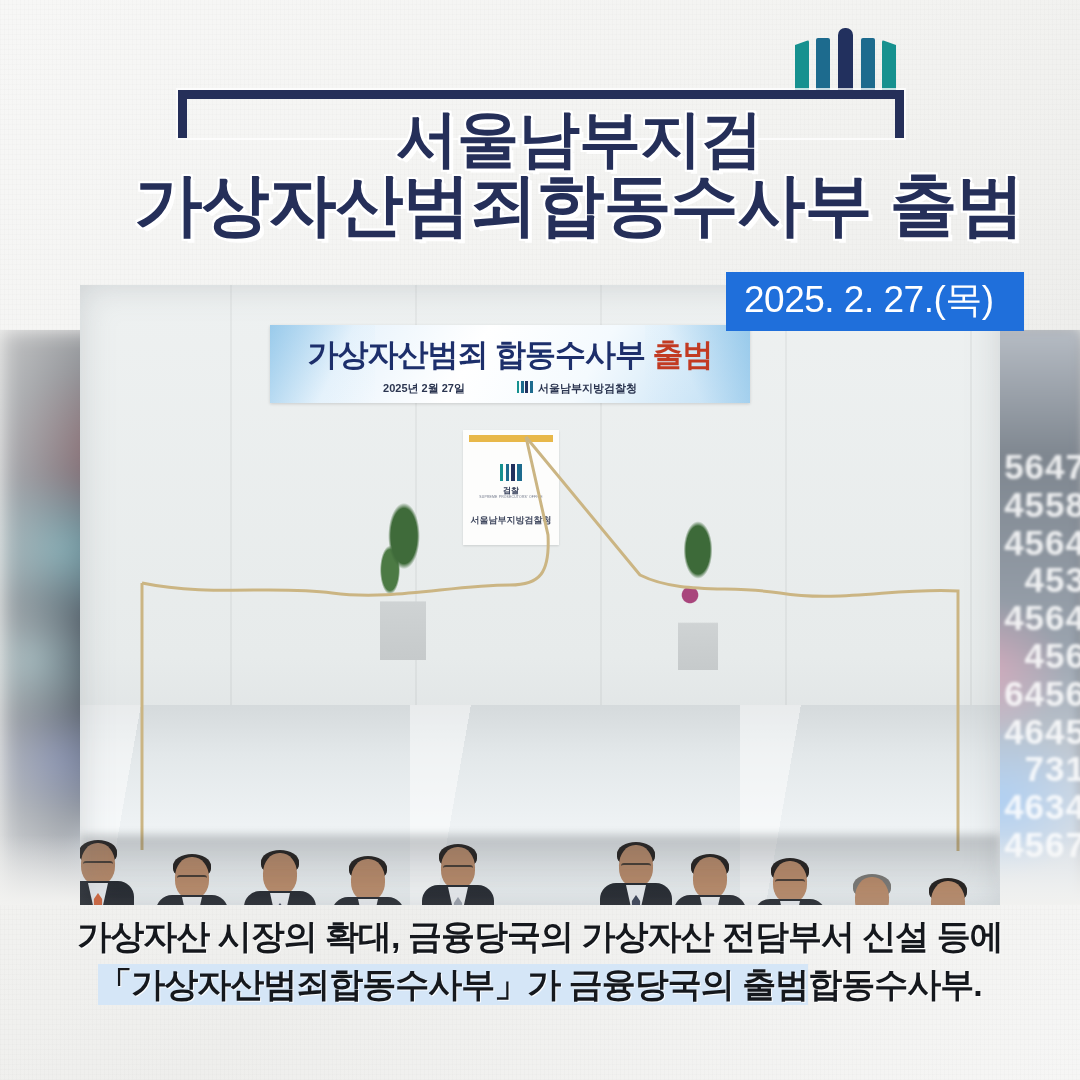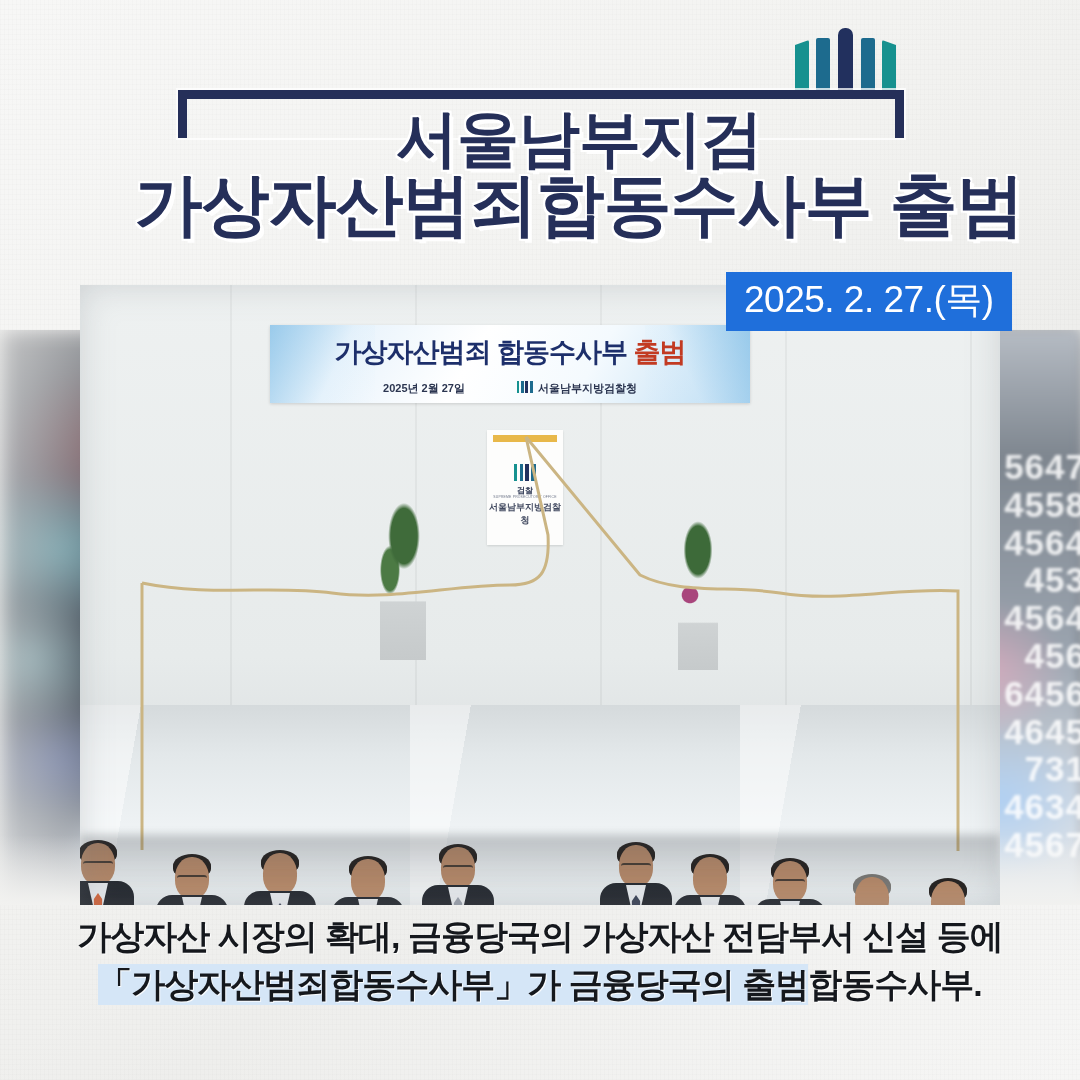--- a/index.html
+++ b/index.html
@@ -86,21 +86,21 @@
     padding-left: 39px;
   }
   #headline .l1 { display: block; font-size: 62px; }
   #headline .l2 { display: block; font-size: 68px; }
 
   
   #date-badge {
     position: absolute;
     left: 726px;
     top: 272px;
-    padding: 6px 18px 9px 18px;
+    padding: 6px 30px 9px 18px;
     background: #1f6fdb;
     color: #ffffff;
     font-size: 37px;
     font-weight: 500;
     letter-spacing: -0.5px;
     line-height: 1.18;
     z-index: 40;
   }
 
   
@@ -201,21 +201,21 @@
   #photo .banner .bnr-deco-r {
     position: absolute; top: 0; height: 100%; width: 105px;
     background:
       linear-gradient(115deg, rgba(110,180,225,0.55), rgba(200,230,248,0.15) 60%, rgba(255,255,255,0) 100%);
   }
   #photo .banner .bnr-deco-l { left: 0; }
   #photo .banner .bnr-deco-r { right: 0; transform: scaleX(-1); }
   #photo .banner .bnr-main {
     position: absolute; left: 0; right: 0; top: 9px;
     text-align: center;
-    font-size: 27px; font-weight: 900; letter-spacing: -1px;
+    font-size: 31px; font-weight: 900; letter-spacing: -1px;
     color: #1d2f6b;
     white-space: nowrap;
   }
   #photo .banner .bnr-main .hl { color: #c23a22; }
   #photo .banner .bnr-sub {
     position: absolute; left: 0; right: 0; bottom: 7px;
     display: flex; justify-content: center; align-items: center; gap: 52px;
     font-size: 11px; font-weight: 700; color: #2b3550;
     white-space: nowrap;
   }
@@ -225,22 +225,22 @@
     background:
       linear-gradient(90deg,
         #16918f 0 2.4px, transparent 2.4px 4.2px,
         #1d6b8e 4.2px 6.6px, transparent 6.6px 8.4px,
         #22305e 8.4px 10.8px, transparent 10.8px 12.6px,
         #1d6b8e 12.6px 15px);
   }
   
   #photo .plaque {
     position: absolute;
-    left: 407px; top: 145px;
-    width: 76px; height: 115px;
+    left: 383px; top: 145px;
+    width: 96px; height: 115px;
     background: #fdfdfc;
     box-shadow: 0 1px 2px rgba(0,0,0,0.12);
   }
   #photo .plaque .tape {
     position: absolute; left: 6px; right: 6px; top: 5px; height: 7px;
     background: #e8b84a;
   }
   #photo .plaque .pl-logo {
     position: absolute; left: 50%; transform: translateX(-50%); top: 34px;
     width: 22px; height: 17px;

